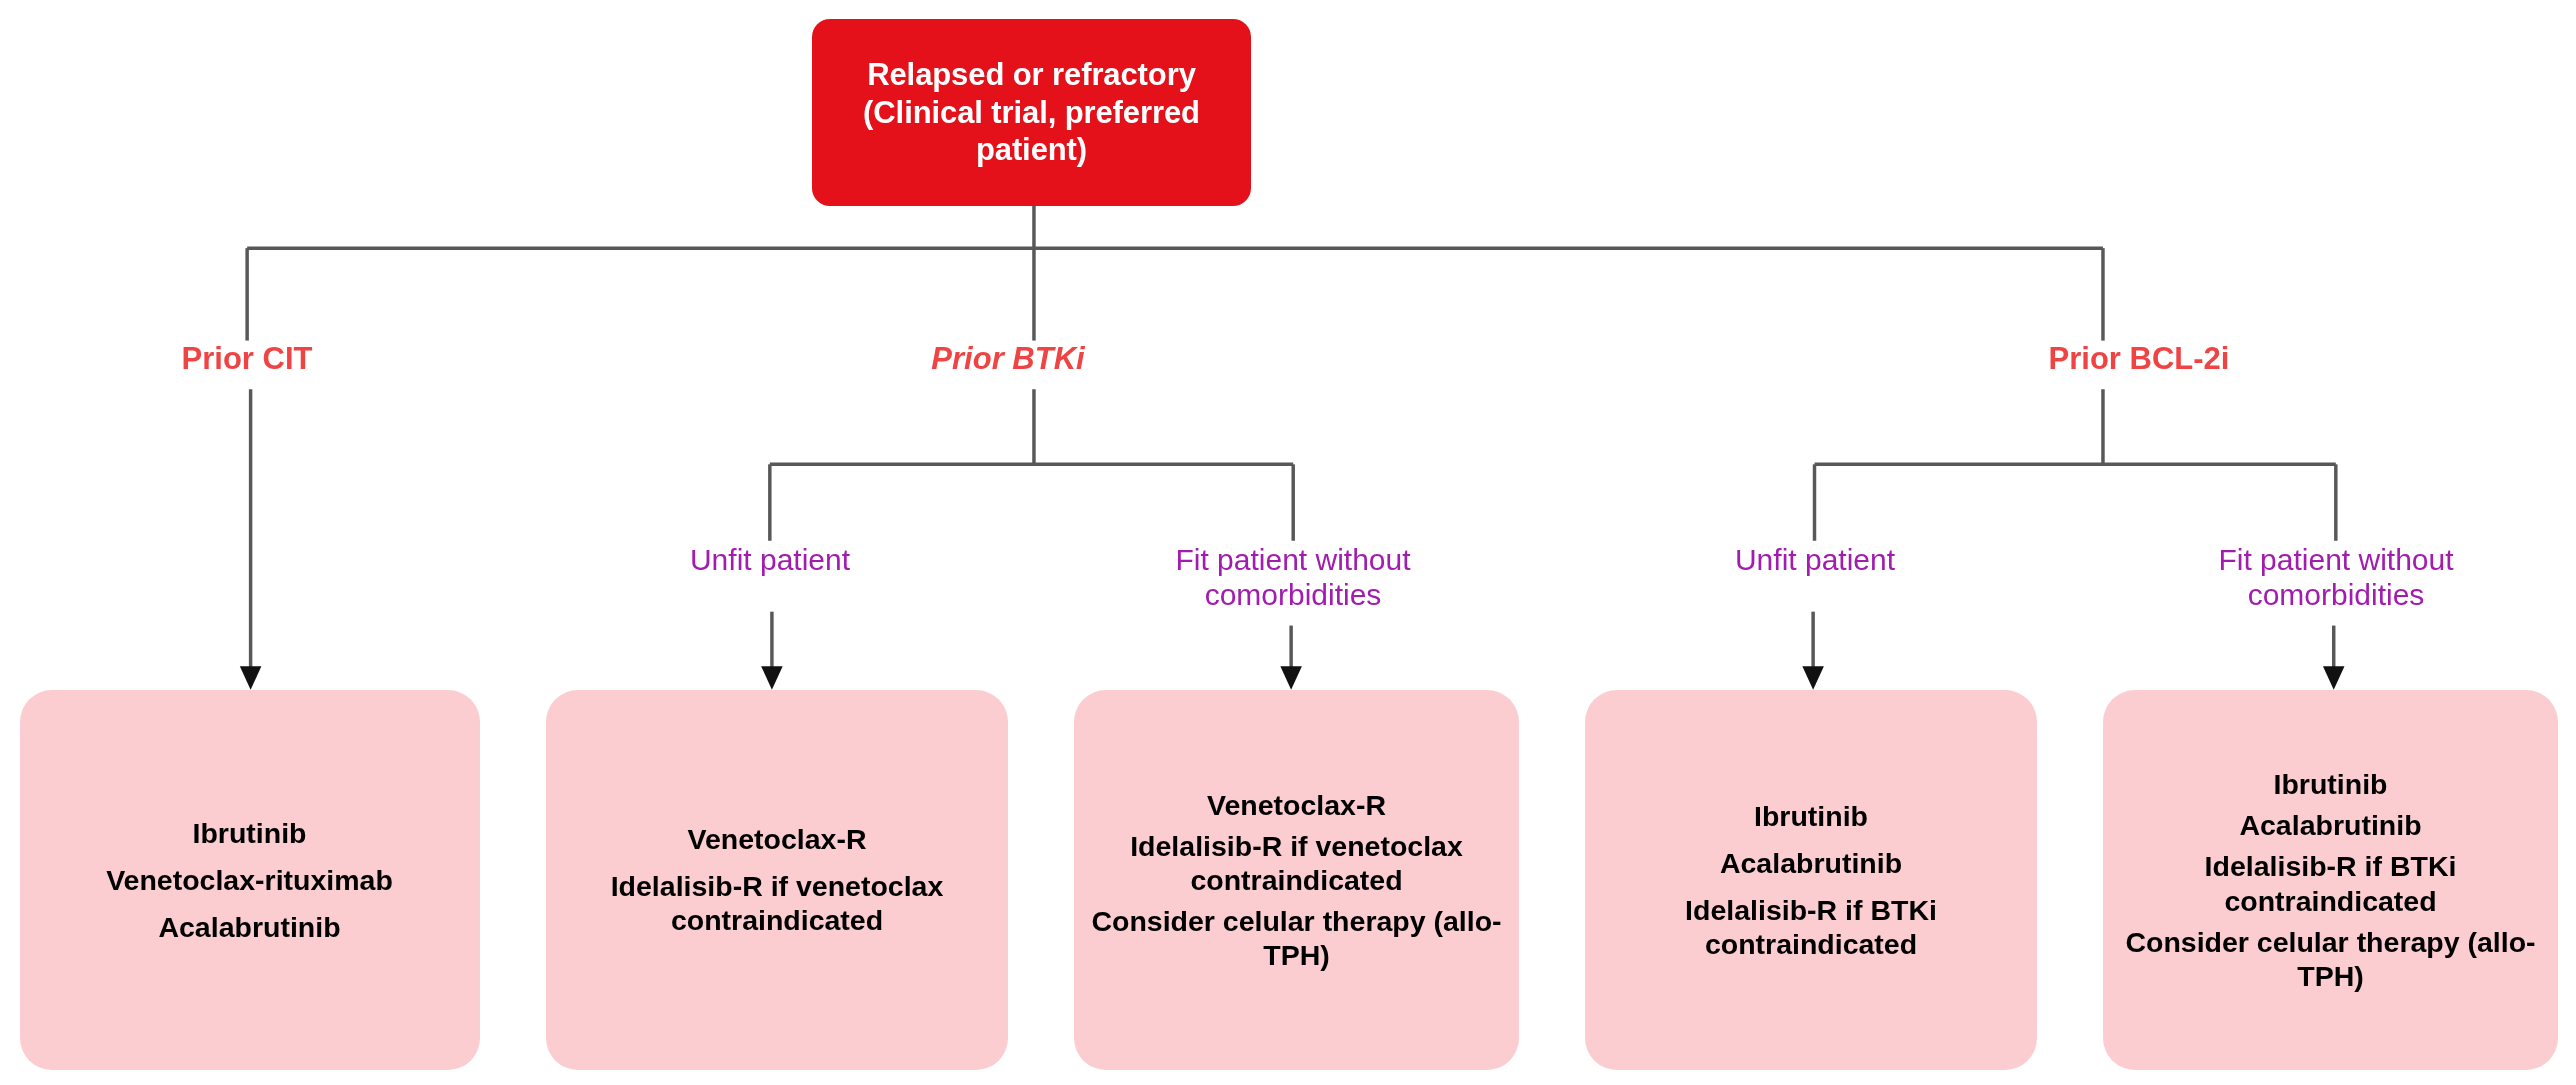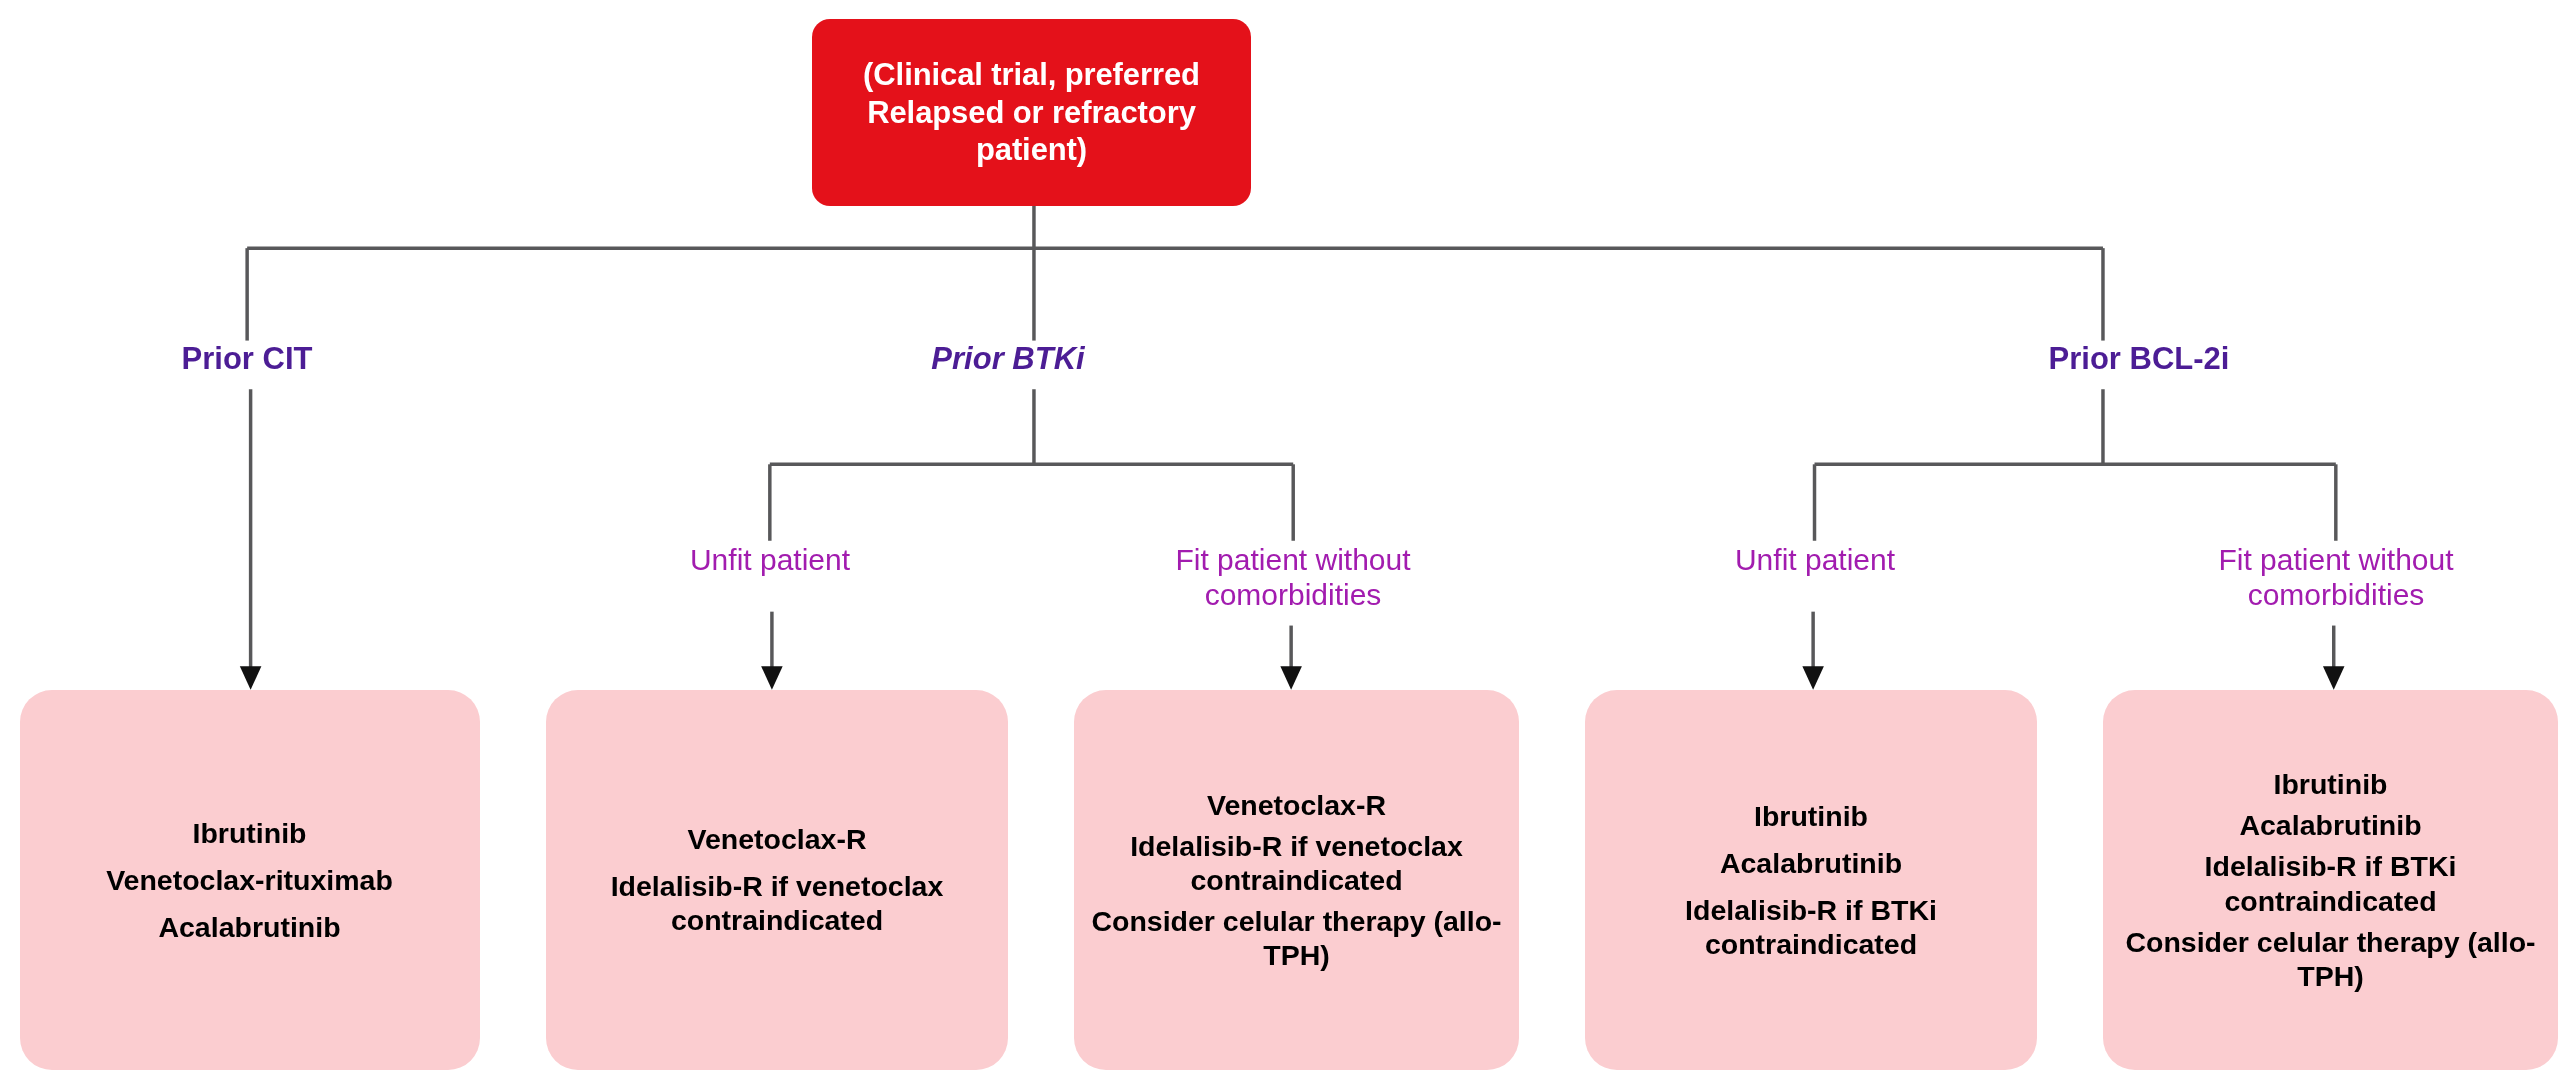--- a/index.html
+++ b/index.html
@@ -48,21 +48,21 @@
     text-align: center;
     letter-spacing: -0.1px;
     white-space: nowrap;
   }
 
   
   .branch-label {
     position: absolute;
     font-weight: bold;
     font-size: 31px;
-    color: #4c1d95;
+    color: #ef4444;
     text-align: center;
     transform: translateX(-50%);
     white-space: nowrap;
     line-height: 1.1;
   }
 
   
   .sub-label {
     position: absolute;
     font-weight: normal;
@@ -133,22 +133,22 @@
     <g stroke="#58585a" stroke-width="5" fill="none" marker-end="url(#arrowhead)">
       <path d="M360,560 L360,975"></path>
       <path d="M1110,880 L1110,975"></path>
       <path d="M1857,900 L1857,975"></path>
       <path d="M2608,880 L2608,975"></path>
       <path d="M3357,900 L3357,975"></path>
     </g>
   </svg>
 
   <div class="root-node">
+    <div class="root-line">Relapsed or refractory</div>
     <div class="root-line">(Clinical trial, preferred</div>
-    <div class="root-line">Relapsed or refractory</div>
     <div class="root-line">patient)</div>
   </div>
 
   <div class="branch-label" style="left:247px; top:342px;">Prior CIT</div>
   <div class="branch-label" style="left:1008px; top:342px;font-style:italic;">Prior BTKi</div>
   <div class="branch-label" style="left:2103px; top:342px;margin-left:36px;">Prior BCL-2i</div>
 
   <div class="sub-label" style="left:770px; top:542px; width:292px;">Unfit patient</div>
 
   <div class="sub-label" style="left:1293px; top:542px; width:327px;">

